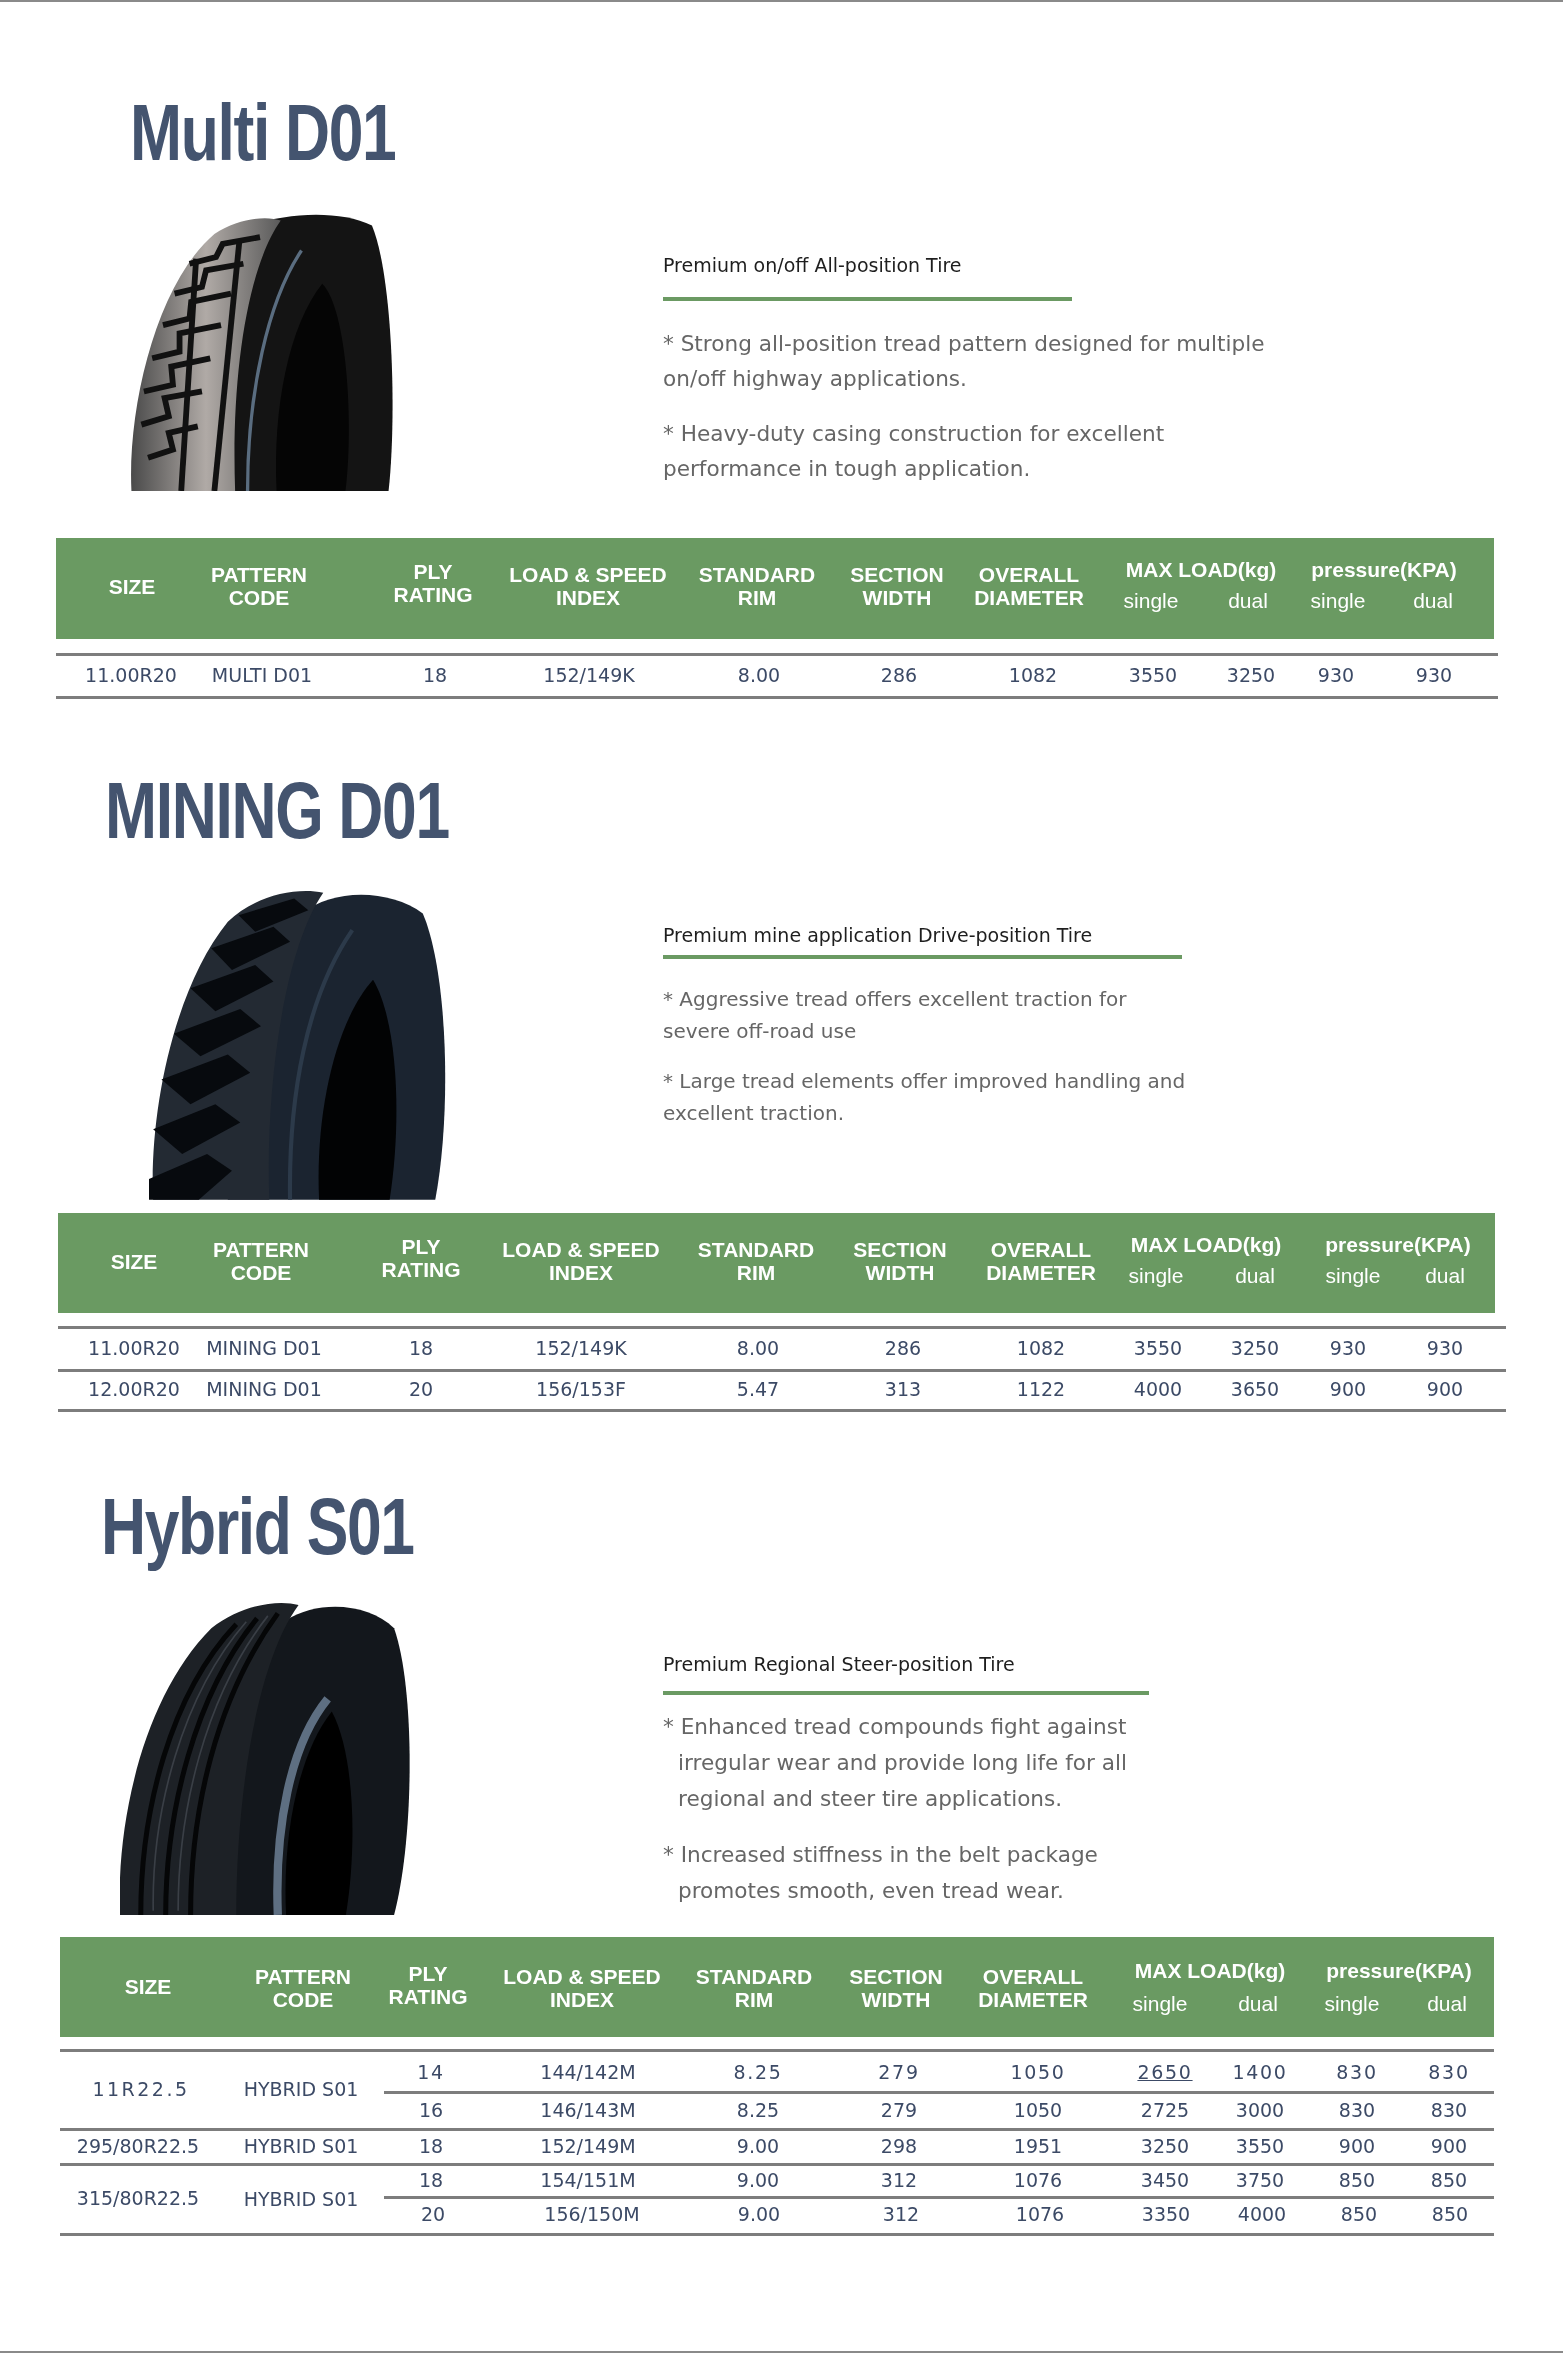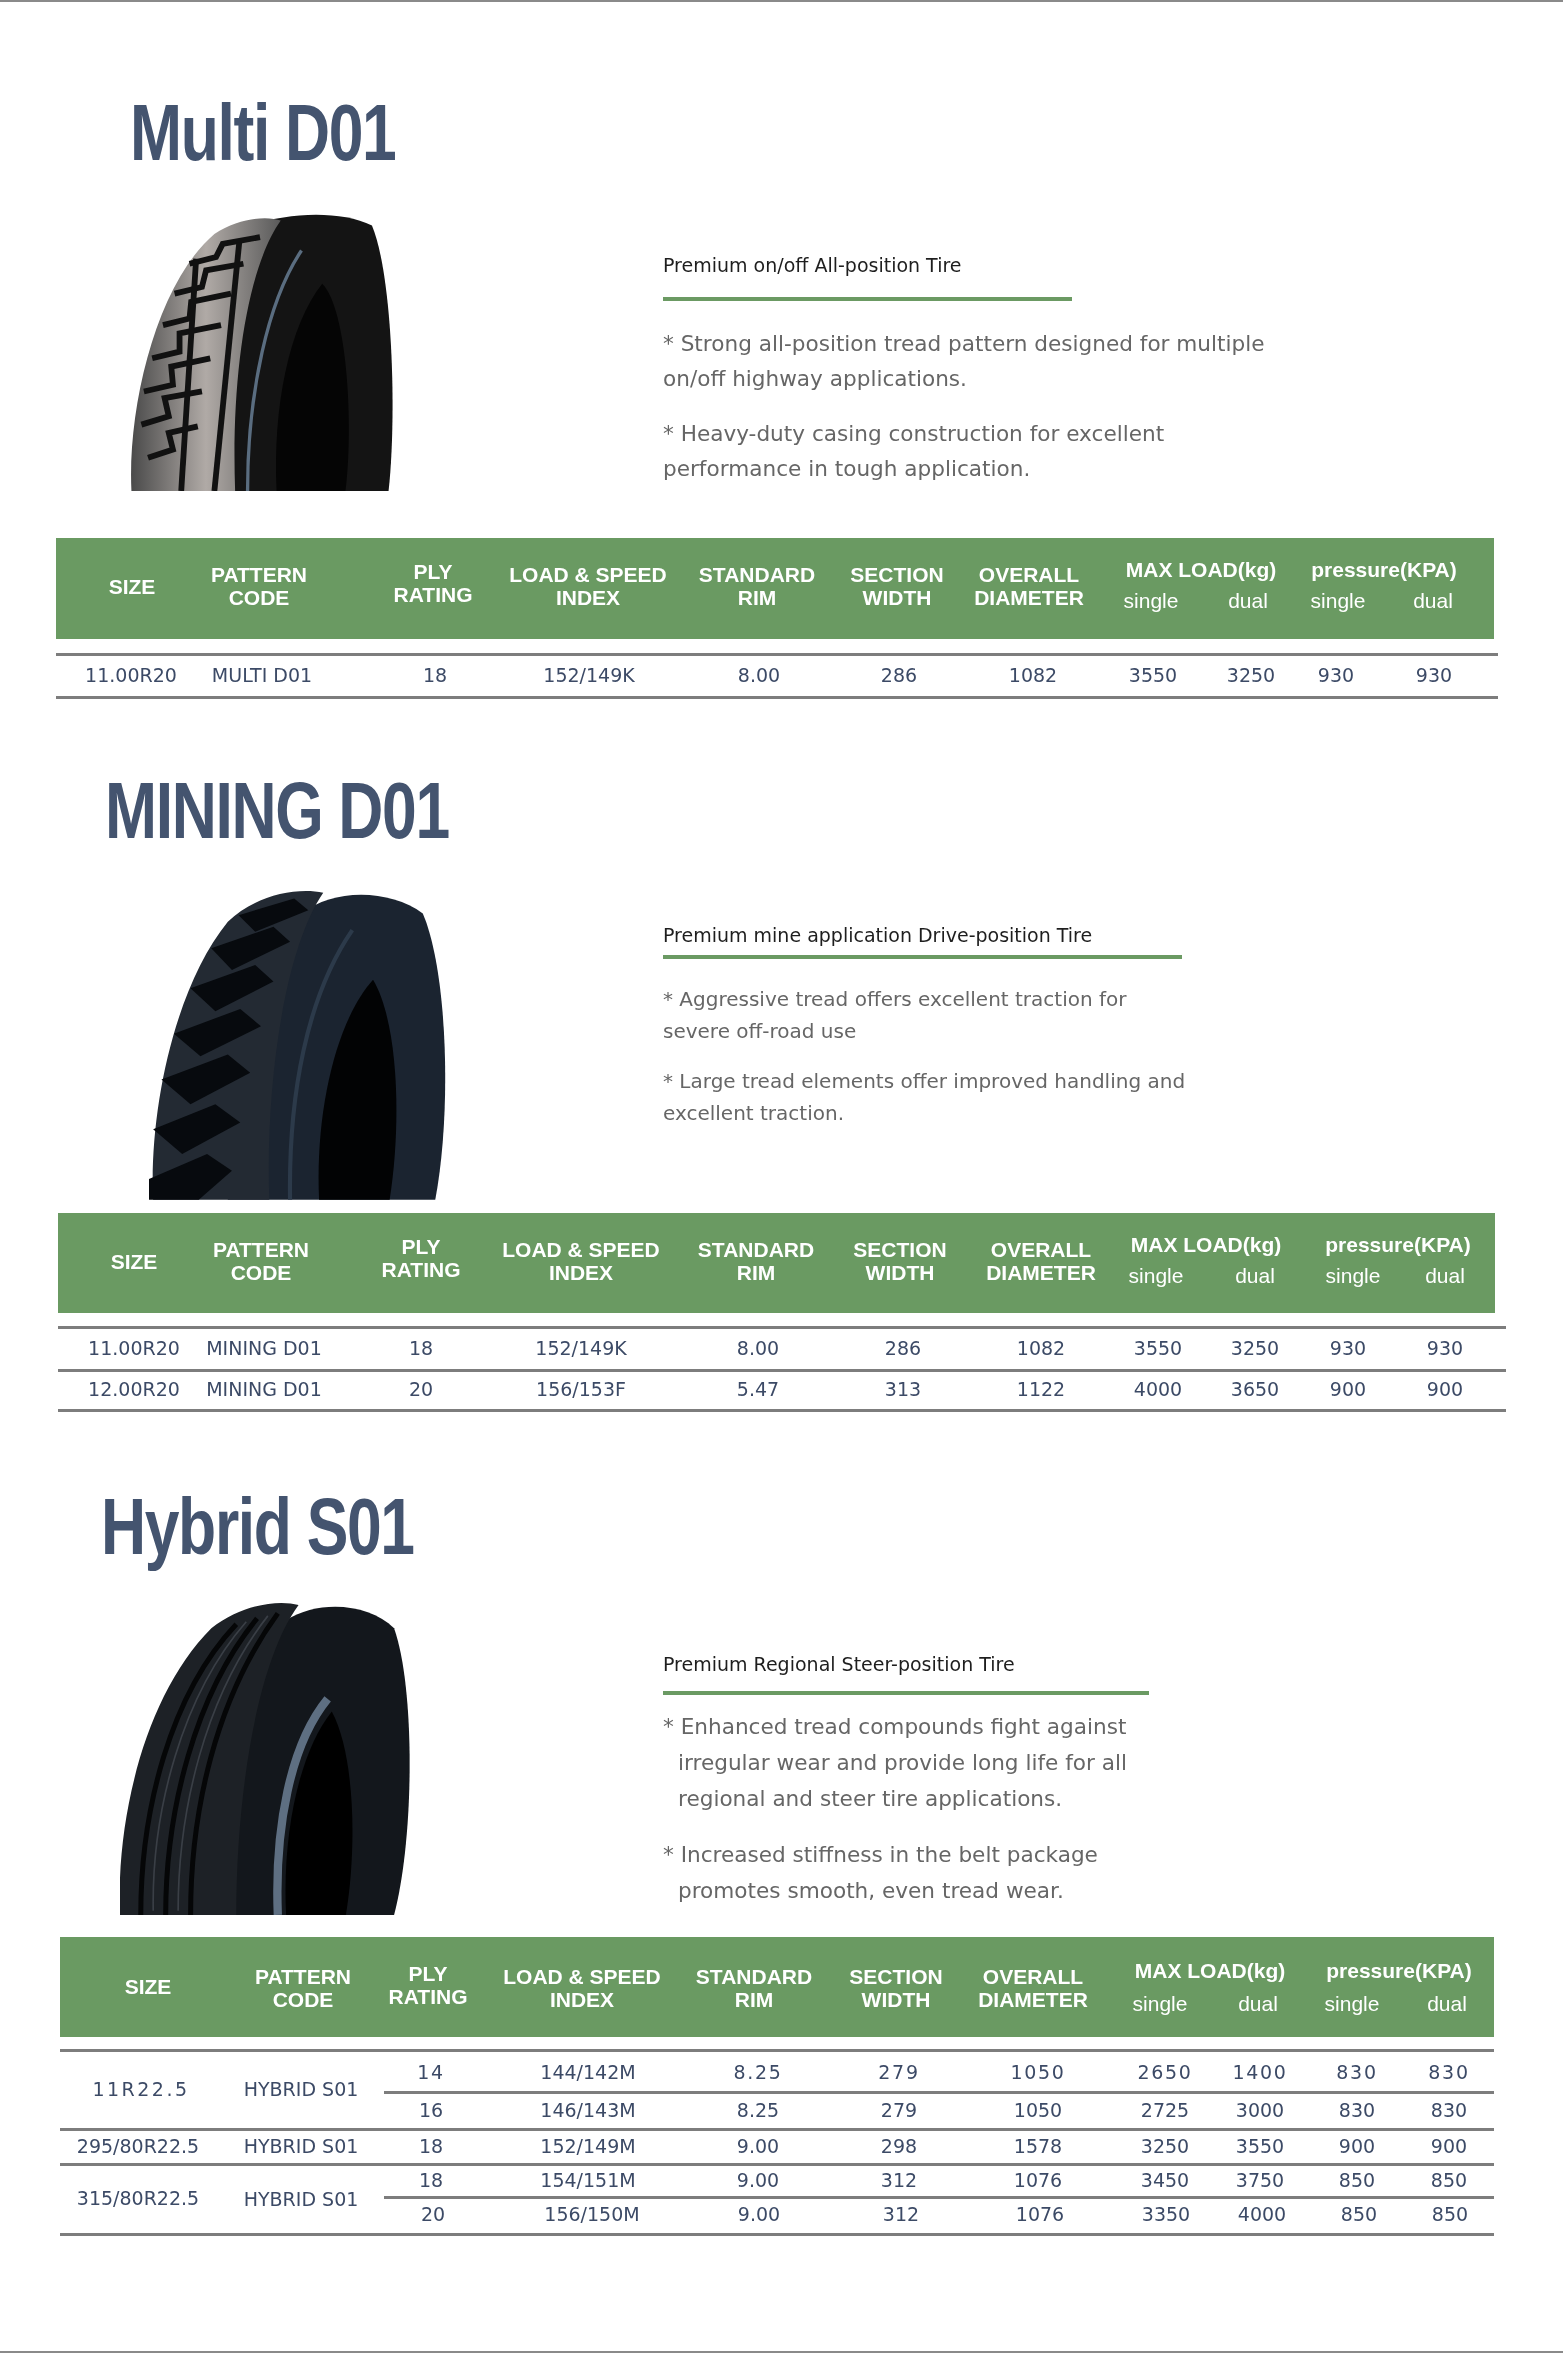--- a/index.html
+++ b/index.html
@@ -213,21 +213,21 @@
     <div class="rule" style="left:0; top:112px; width:1434px;"></div>
 
     <span class="cell" style="left:81px; top:152px; letter-spacing:2.5px;">11R22.5</span>
     <span class="cell" style="left:241px; top:152px;">HYBRID S01</span>
     <div>
       <span class="cell" style="left:371px; top:135px; letter-spacing:1.7px;">14</span>
       <span class="cell" style="left:528px; top:135px;">144/142M</span>
       <span class="cell" style="left:698px; top:135px; letter-spacing:1.7px;">8.25</span>
       <span class="cell" style="left:839px; top:135px; letter-spacing:1.7px;">279</span>
       <span class="cell" style="left:978px; top:135px; letter-spacing:1.7px;">1050</span>
-      <span class="cell" style="left:1105px; top:135px; letter-spacing:1.7px;">2650</span>
+      <span class="cell" style="left:1105px; top:135px; letter-spacing:1.7px;text-decoration:underline;">2650</span>
       <span class="cell" style="left:1200px; top:135px; letter-spacing:1.7px;">1400</span>
       <span class="cell" style="left:1297px; top:135px; letter-spacing:1.7px;">830</span>
       <span class="cell" style="left:1389px; top:135px; letter-spacing:1.7px;">830</span>
     </div>
     <div class="rule" style="left:324px; top:154px; width:1110px;"></div>
     <div>
       <span class="cell" style="left:371px; top:173px;">16</span>
       <span class="cell" style="left:528px; top:173px;">146/143M</span>
       <span class="cell" style="left:698px; top:173px;">8.25</span>
       <span class="cell" style="left:839px; top:173px;">279</span>
@@ -239,21 +239,21 @@
     </div>
     <div class="rule" style="left:0; top:191px; width:1434px;"></div>
 
     <span class="cell" style="left:78px; top:209px;">295/80R22.5</span>
     <span class="cell" style="left:241px; top:209px;">HYBRID S01</span>
     <div>
       <span class="cell" style="left:371px; top:209px;">18</span>
       <span class="cell" style="left:528px; top:209px;">152/149M</span>
       <span class="cell" style="left:698px; top:209px;">9.00</span>
       <span class="cell" style="left:839px; top:209px;">298</span>
-      <span class="cell" style="left:978px; top:209px;">1578</span>
+      <span class="cell" style="left:978px; top:209px;">1951</span>
       <span class="cell" style="left:1105px; top:209px;">3250</span>
       <span class="cell" style="left:1200px; top:209px;">3550</span>
       <span class="cell" style="left:1297px; top:209px;">900</span>
       <span class="cell" style="left:1389px; top:209px;">900</span>
     </div>
     <div class="rule" style="left:0; top:226px; width:1434px;"></div>
 
     <span class="cell" style="left:78px; top:261px;">315/80R22.5</span>
     <span class="cell" style="left:241px; top:262px;">HYBRID S01</span>
     <div>

